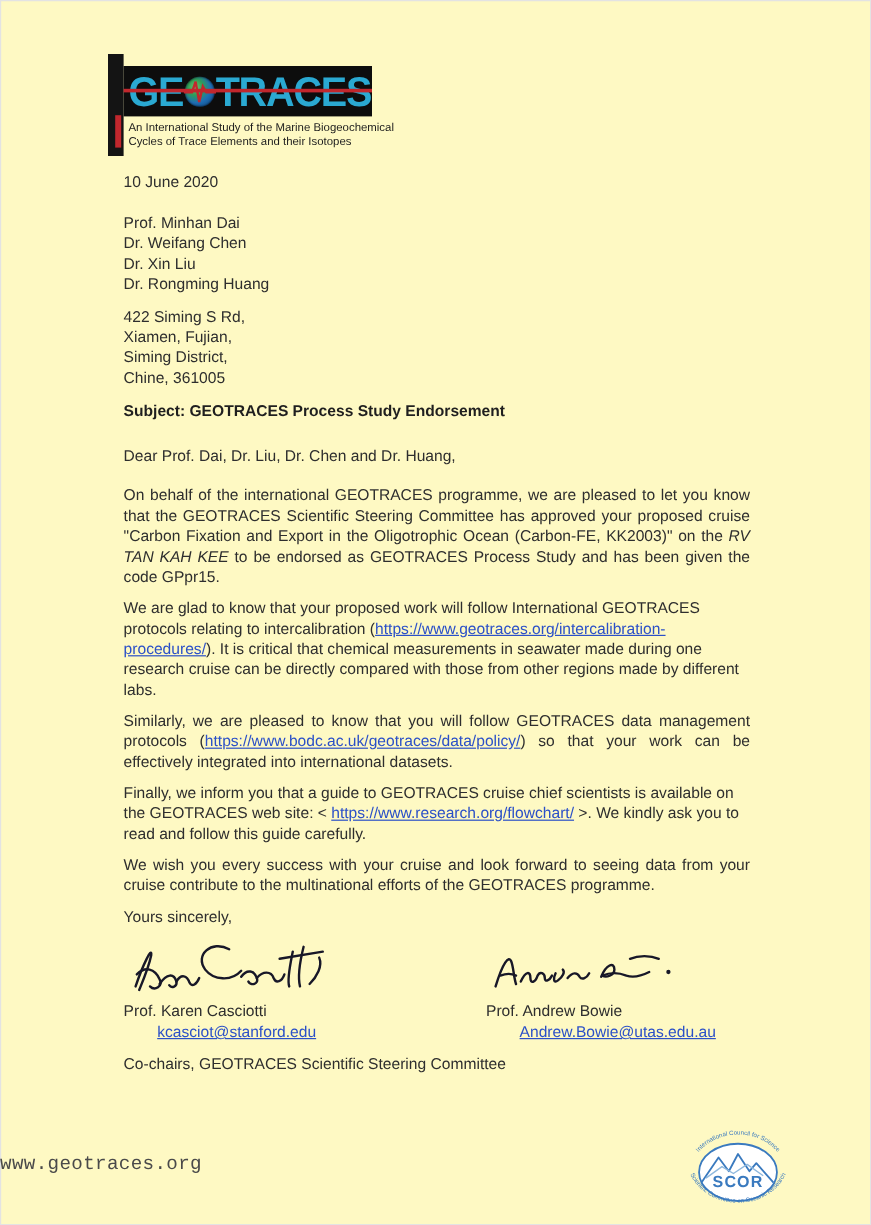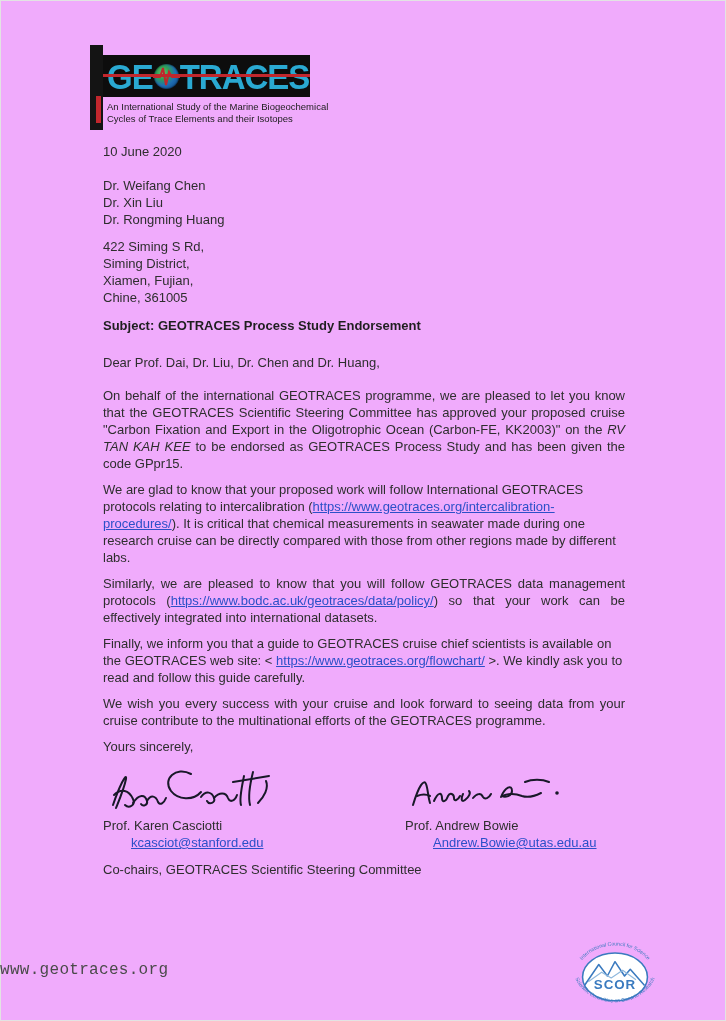--- a/index.html
+++ b/index.html
@@ -1,19 +1,19 @@
 <!DOCTYPE html>
 <html><head>
 <meta charset="utf-8">
 <style>
   html,body{margin:0;padding:0;background:#ffffff;}
   .page{
     position:relative;
     width:726px;height:1021px;
-    background:#f0abfc;
+    background:#fef9c3;
     font-family:"Liberation Sans", sans-serif;
     color:#2e2e2e;
     overflow:hidden;
     box-shadow:inset 0 0 0 1px #e3e3e3;
   }
 
   
   .logo-area{position:absolute;left:90px;top:45px;width:260px;height:90px;}
   .logo-bar-black{position:absolute;left:0;top:0;width:13px;height:85px;background:#141414;}
   .logo-bar-red{position:absolute;left:6px;top:51px;width:5px;height:27px;background:#c1272d;}
@@ -87,39 +87,40 @@
         <div>An International Study of the Marine Biogeochemical</div>
         <div>Cycles of Trace Elements and their Isotopes</div>
       </div>
     </div>
   </div>
 
   <div class="body-text">
     <div class="date">10 June 2020</div>
 
     <div class="block recipients">
+      <div>Prof. Minhan Dai</div>
       <div>Dr. Weifang Chen</div>
       <div>Dr. Xin Liu</div>
       <div>Dr. Rongming Huang</div>
     </div>
 
     <div class="block address">
       <div>422 Siming S Rd,</div>
+      <div>Xiamen, Fujian,</div>
       <div>Siming District,</div>
-      <div>Xiamen, Fujian,</div>
       <div>Chine, 361005</div>
     </div>
 
     <div class="subject">Subject: GEOTRACES Process Study Endorsement</div>
     <div class="salutation">Dear Prof. Dai, Dr. Liu, Dr. Chen and Dr. Huang,</div>
 
     <p class="para" style="text-align: justify;"><span>On behalf of the international GEOTRACES programme, we are pleased to let you know that the GEOTRACES Scientific Steering Committee has approved your proposed cruise "Carbon Fixation and Export in the Oligotrophic Ocean (Carbon-FE, KK2003)" on the </span><span class="em">RV TAN KAH KEE</span><span> to be endorsed as GEOTRACES Process Study and has been given the code GPpr15.</span></p>
     <p class="para" style="text-align: left;"><span>We are glad to know that your proposed work will follow International GEOTRACES protocols relating to intercalibration (</span><a class="link">https://www.geotraces.org/intercalibration-procedures/</a><span>). It is critical that chemical measurements in seawater made during one research cruise can be directly compared with those from other regions made by different labs.</span></p>
     <p class="para" style="text-align: justify;"><span>Similarly, we are pleased to know that you will follow GEOTRACES data management protocols (</span><a class="link">https://www.bodc.ac.uk/geotraces/data/policy/</a><span>) so that your work can be effectively integrated into international datasets.</span></p>
-    <p class="para" style="text-align: left;"><span>Finally, we inform you that a guide to GEOTRACES cruise chief scientists is available on the GEOTRACES web site: &lt; </span><a class="link">https://www.geotraces.org/flowchart/</a><span> &gt;. We kindly ask you to read and follow this guide carefully.</span></p>
+    <p class="para" style="text-align: left;"><span>Finally, we inform you that a guide to GEOTRACES cruise chief scientists is available on the GEOTRACES web site: &lt; </span><a class="link">https://www.research.org/flowchart/</a><span> &gt;. We kindly ask you to read and follow this guide carefully.</span></p>
     <p class="para" style="text-align: justify;"><span>We wish you every success with your cruise and look forward to seeing data from your cruise contribute to the multinational efforts of the GEOTRACES programme.</span></p>
 
     <div class="closing">Yours sincerely,</div>
 
     <div class="sig-row">
       <div class="sig-col1">
         <svg class="sig-img" width="175" height="58" viewBox="0 0 175 58">
           <g fill="none" stroke="#181828" stroke-width="2" stroke-linecap="round" stroke-linejoin="round">
             <path d="M10,48 C16,30 24,14 23,22 C21,32 15,46 13,51"></path>
             <path d="M11,38 C18,31 26,33 30,42 C33,48 26,52 22,48"></path>

